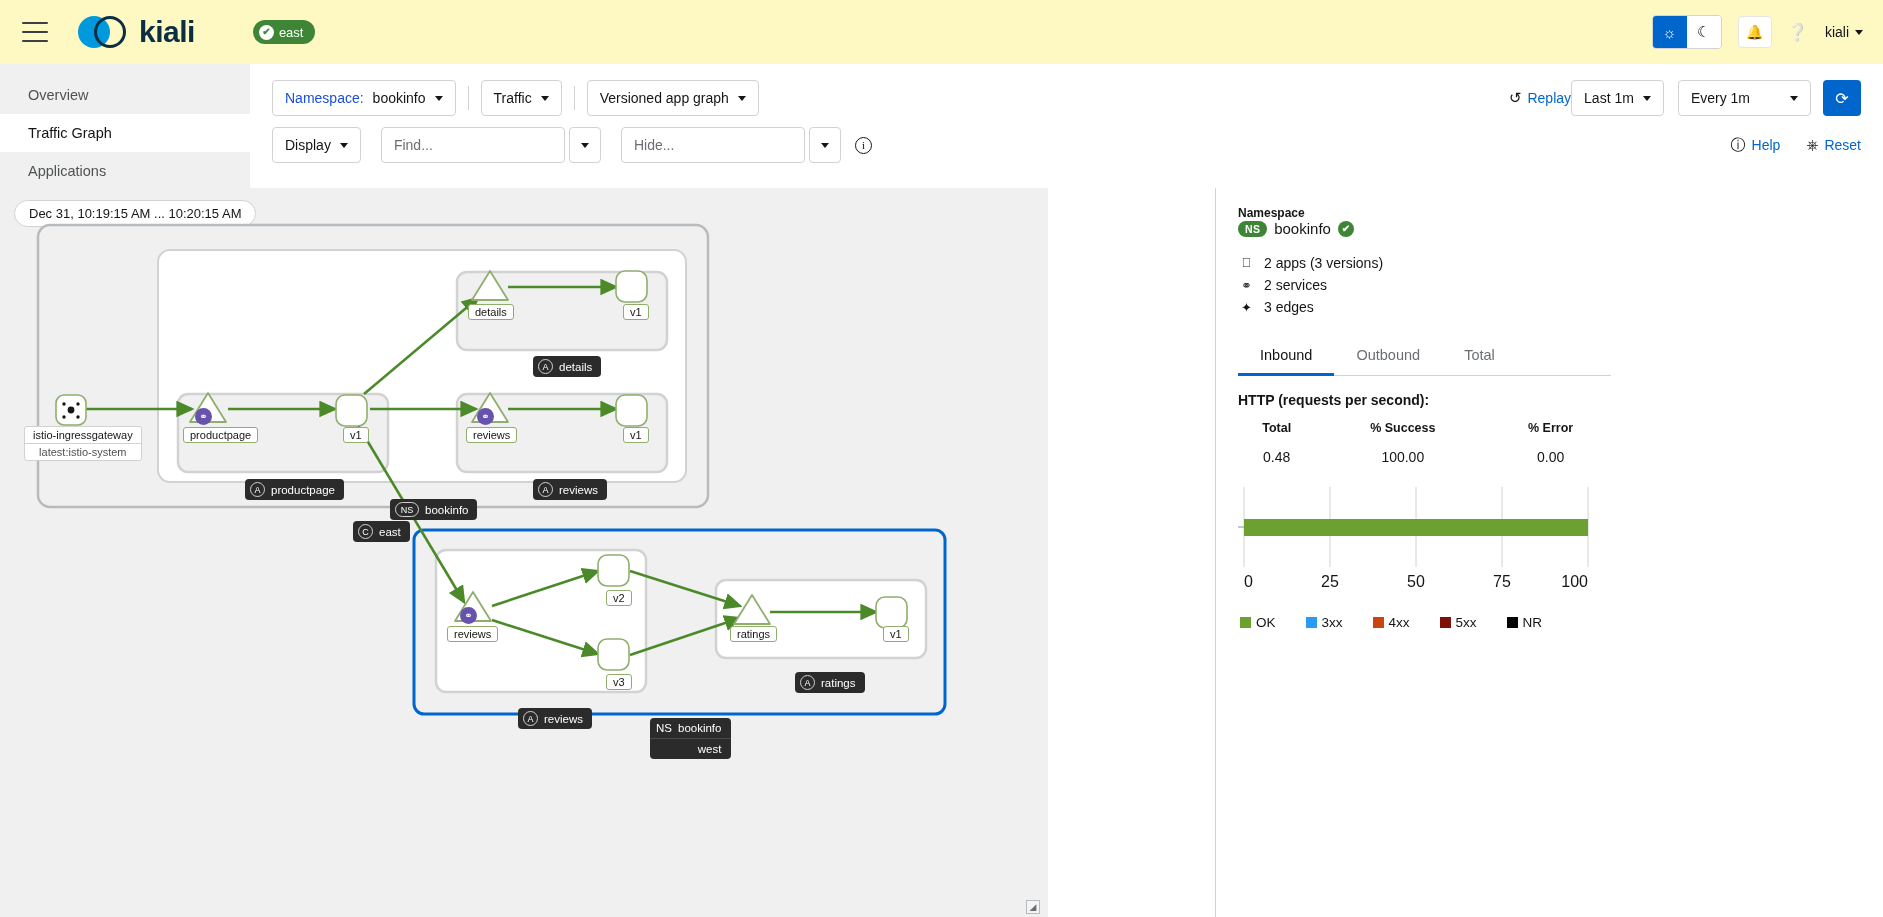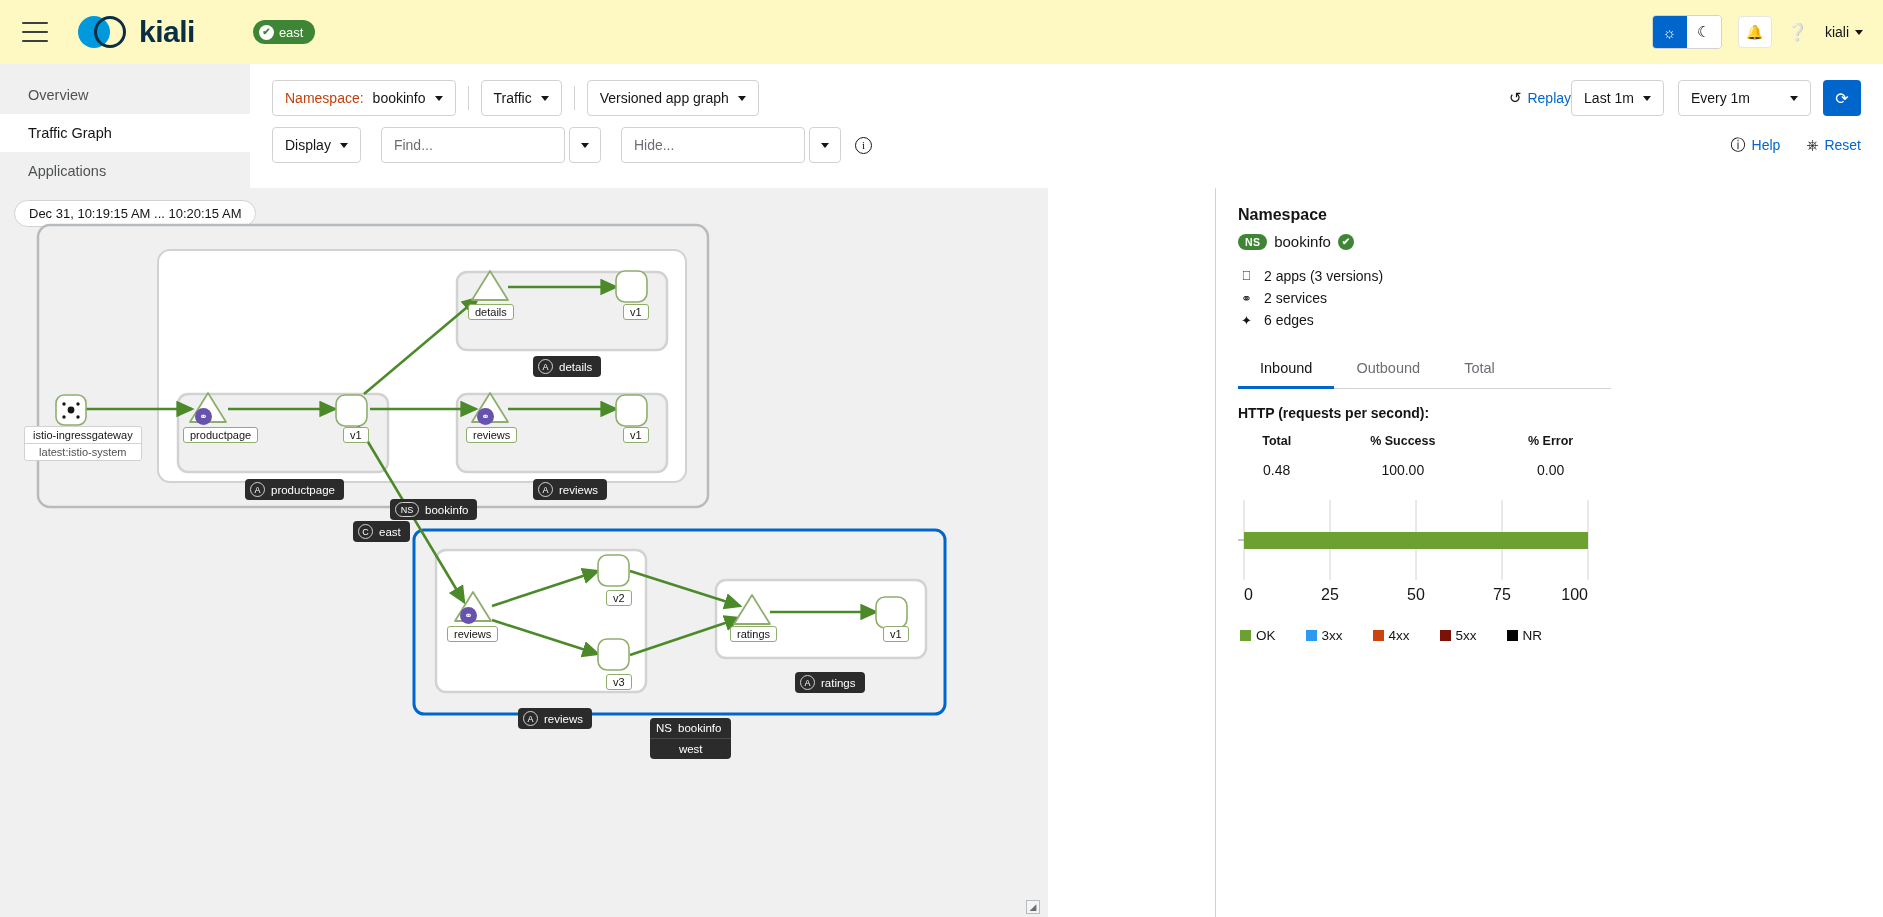--- a/index.html
+++ b/index.html
@@ -87,21 +87,21 @@
   }
   .toolbar-row {
     display: flex; align-items: center; padding: 0 22px;
     height: 54px;
   }
   .ctl {
     border: 1px solid #d2d2d2; border-radius: 4px; background: #fff;
     height: 36px; display: flex; align-items: center; padding: 0 12px;
     font-size: 14px; gap: 9px; cursor: pointer; color: #151515;
   }
-  .ctl .lbl-muted { color: #c2410c; }
+  .ctl .lbl-muted { color: #1d4ed8; }
   .divider-v { width: 1px; height: 24px; background: #d2d2d2; margin: 0 12px; }
   .txt-input {
     border: 1px solid #d2d2d2; border-radius: 4px; background: #fff;
     height: 36px; width: 184px; padding: 0 12px; font-size: 14px;
     color: #151515; font-family: "Liberation Sans", sans-serif;
   }
   .txt-input::placeholder { color: #6a6e73; }
   .mini-caret-btn {
     border: 1px solid #d2d2d2; border-radius: 4px; background: #fff;
     width: 32px; height: 36px; display: flex; align-items: center; justify-content: center;
@@ -149,21 +149,21 @@
   }
   .badge .circ.wide { width: 24px; border-radius: 9px; }
   .badge-stack {
     position: absolute; background: #2b2b2b; color: #fff;
     border-radius: 4px; font-size: 11.5px; overflow: hidden;
   }
   .badge-stack .top {
     display: flex; align-items: center; gap: 6px; padding: 4px 10px 4px 6px;
     border-bottom: 1px solid #4a4a4a;
   }
-  .badge-stack .bot { padding: 4px 10px; text-align: center; }
+  .badge-stack .bot { padding: 4px 10px; text-align: right; }
 
   .node-label {
     position: absolute; background: #fff; border: 1px solid #8fae6e;
     border-radius: 3px; font-size: 11px; padding: 1px 6px; color: #151515;
     white-space: nowrap;
   }
   .node-label.gw { border: 1px solid #d2d2d2; padding: 0; text-align: center; }
   .node-label.gw .l1 { padding: 2px 8px; border-bottom: 1px solid #d2d2d2; }
   .node-label.gw .l2 { padding: 2px 8px; color: #4f5255; }
 
@@ -171,21 +171,21 @@
     position: absolute; width: 17px; height: 17px; border-radius: 50%;
     background: #6753ac; color: #fff; font-size: 10px;
     display: flex; align-items: center; justify-content: center;
   }
 
   
   .side-panel {
     position: absolute; top: 188px; left: 1215px; width: 418px; height: 730px;
     background: #fff; border-left: 1px solid #d2d2d2; padding: 18px 22px;
   }
-  .sp-title { font-size: 16px; font-weight: bold; margin-bottom: 9px; }
+  .sp-title { font-size: 12px; font-weight: bold; margin-bottom: 0; }
   .sp-ns-row { display: flex; align-items: center; gap: 7px; font-size: 15px; margin-bottom: 18px; }
   .ns-pill {
     background: #3e8635; color: #fff; border-radius: 9px;
     font-size: 10.5px; font-weight: bold; padding: 2px 7px; letter-spacing: .3px;
   }
   .ok-check {
     width: 16px; height: 16px; border-radius: 50%; background: #3e8635; color: #fff;
     display: flex; align-items: center; justify-content: center; font-size: 10px; font-weight: bold;
   }
   .sp-stat { display: flex; align-items: center; gap: 9px; font-size: 14px; color: #151515; margin-bottom: 6px; }
@@ -491,21 +491,21 @@
     <div class="sp-stat">
       <span class="gi">⎕</span>
       <span>2 apps (3 versions)</span>
     </div>
     <div class="sp-stat">
       <span class="gi">⚭</span>
       <span>2 services</span>
     </div>
     <div class="sp-stat">
       <span class="gi">✦</span>
-      <span>6 edges</span>
+      <span>3 edges</span>
     </div>
 
     <div class="sp-tabs">
       <div class="sp-tab active">Inbound</div>
       <div class="sp-tab">Outbound</div>
       <div class="sp-tab">Total</div>
     </div>
 
     <div class="sp-sub">HTTP (requests per second):</div>
 

